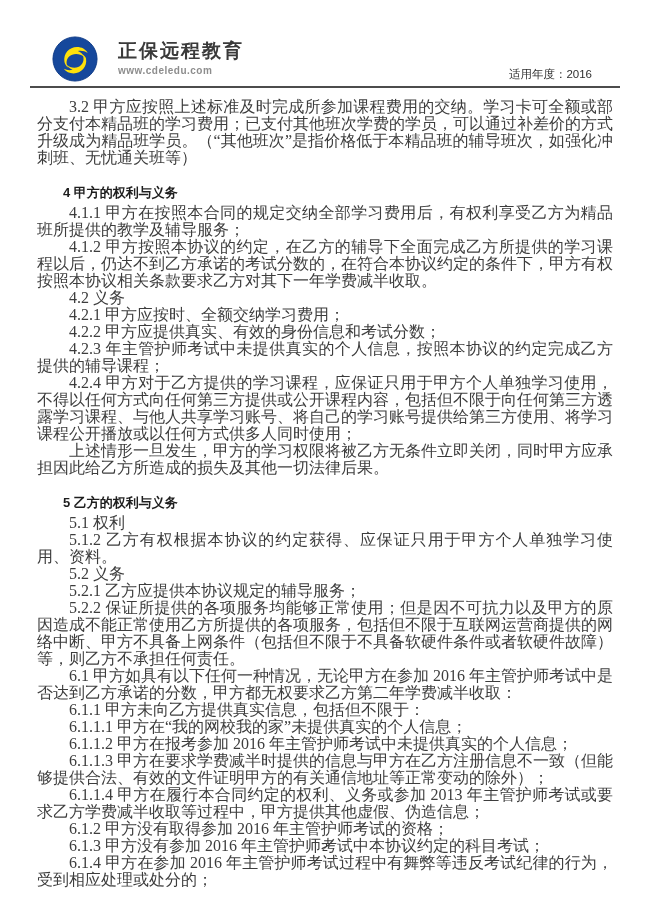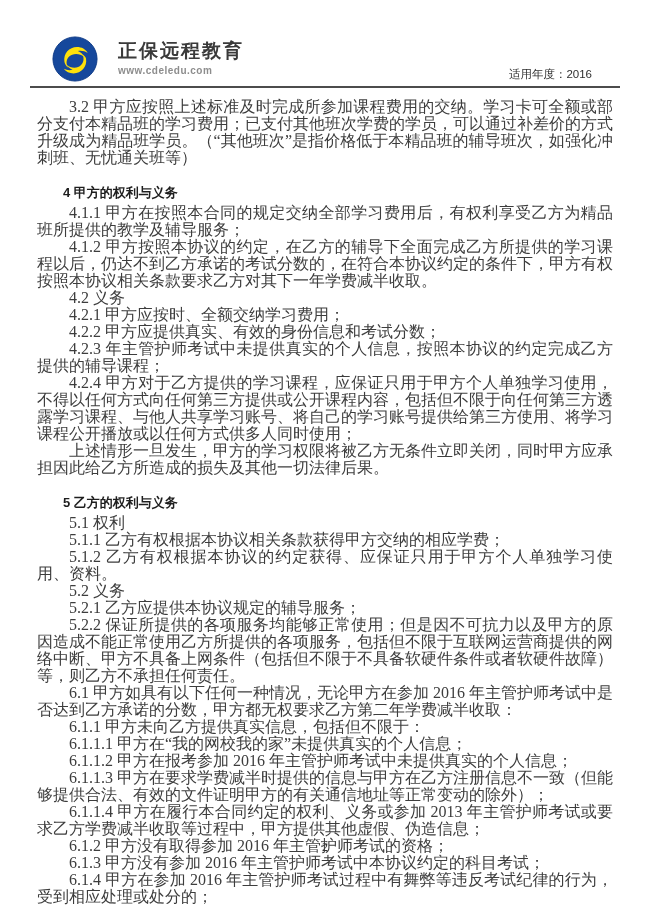--- a/index.html
+++ b/index.html
@@ -128,21 +128,20 @@
     <p class="clause">4.1.1 甲方在按照本合同的规定交纳全部学习费用后，有权利享受乙方为精品班所提供的教学及辅导服务；</p>
     <p class="clause">4.1.2 甲方按照本协议的约定，在乙方的辅导下全面完成乙方所提供的学习课程以后，仍达不到乙方承诺的考试分数的，在符合本协议约定的条件下，甲方有权按照本协议相关条款要求乙方对其下一年学费减半收取。</p>
     <p class="clause">4.2 义务</p>
     <p class="clause">4.2.1 甲方应按时、全额交纳学习费用；</p>
     <p class="clause">4.2.2 甲方应提供真实、有效的身份信息和考试分数；</p>
     <p class="clause">4.2.3 年主管护师考试中未提供真实的个人信息，按照本协议的约定完成乙方提供的辅导课程；</p>
     <p class="clause">4.2.4 甲方对于乙方提供的学习课程，应保证只用于甲方个人单独学习使用，不得以任何方式向任何第三方提供或公开课程内容，包括但不限于向任何第三方透露学习课程、与他人共享学习账号、将自己的学习账号提供给第三方使用、将学习课程公开播放或以任何方式供多人同时使用；</p>
     <p class="clause">上述情形一旦发生，甲方的学习权限将被乙方无条件立即关闭，同时甲方应承担因此给乙方所造成的损失及其他一切法律后果。</p>
     <h2 class="sec-heading">5 乙方的权利与义务</h2>
     <p class="clause">5.1 权利</p>
-    <p class="clause">5.1.1 乙方有权根据本协议相关条款获得甲方交纳的相应学费；</p>
     <p class="clause">5.1.2 乙方有权根据本协议的约定获得、应保证只用于甲方个人单独学习使用、资料。</p>
     <p class="clause">5.2 义务</p>
     <p class="clause">5.2.1 乙方应提供本协议规定的辅导服务；</p>
     <p class="clause">5.2.2 保证所提供的各项服务均能够正常使用；但是因不可抗力以及甲方的原因造成不能正常使用乙方所提供的各项服务，包括但不限于互联网运营商提供的网络中断、甲方不具备上网条件（包括但不限于不具备软硬件条件或者软硬件故障）等，则乙方不承担任何责任。</p>
     <p class="clause">6.1 甲方如具有以下任何一种情况，无论甲方在参加 2016 年主管护师考试中是否达到乙方承诺的分数，甲方都无权要求乙方第二年学费减半收取：</p>
     <p class="clause">6.1.1 甲方未向乙方提供真实信息，包括但不限于：</p>
     <p class="clause">6.1.1.1 甲方在“我的网校我的家”未提供真实的个人信息；</p>
     <p class="clause">6.1.1.2 甲方在报考参加 2016 年主管护师考试中未提供真实的个人信息；</p>
     <p class="clause">6.1.1.3 甲方在要求学费减半时提供的信息与甲方在乙方注册信息不一致（但能够提供合法、有效的文件证明甲方的有关通信地址等正常变动的除外）；</p>
     <p class="clause">6.1.1.4 甲方在履行本合同约定的权利、义务或参加 2013 年主管护师考试或要求乙方学费减半收取等过程中，甲方提供其他虚假、伪造信息；</p>

